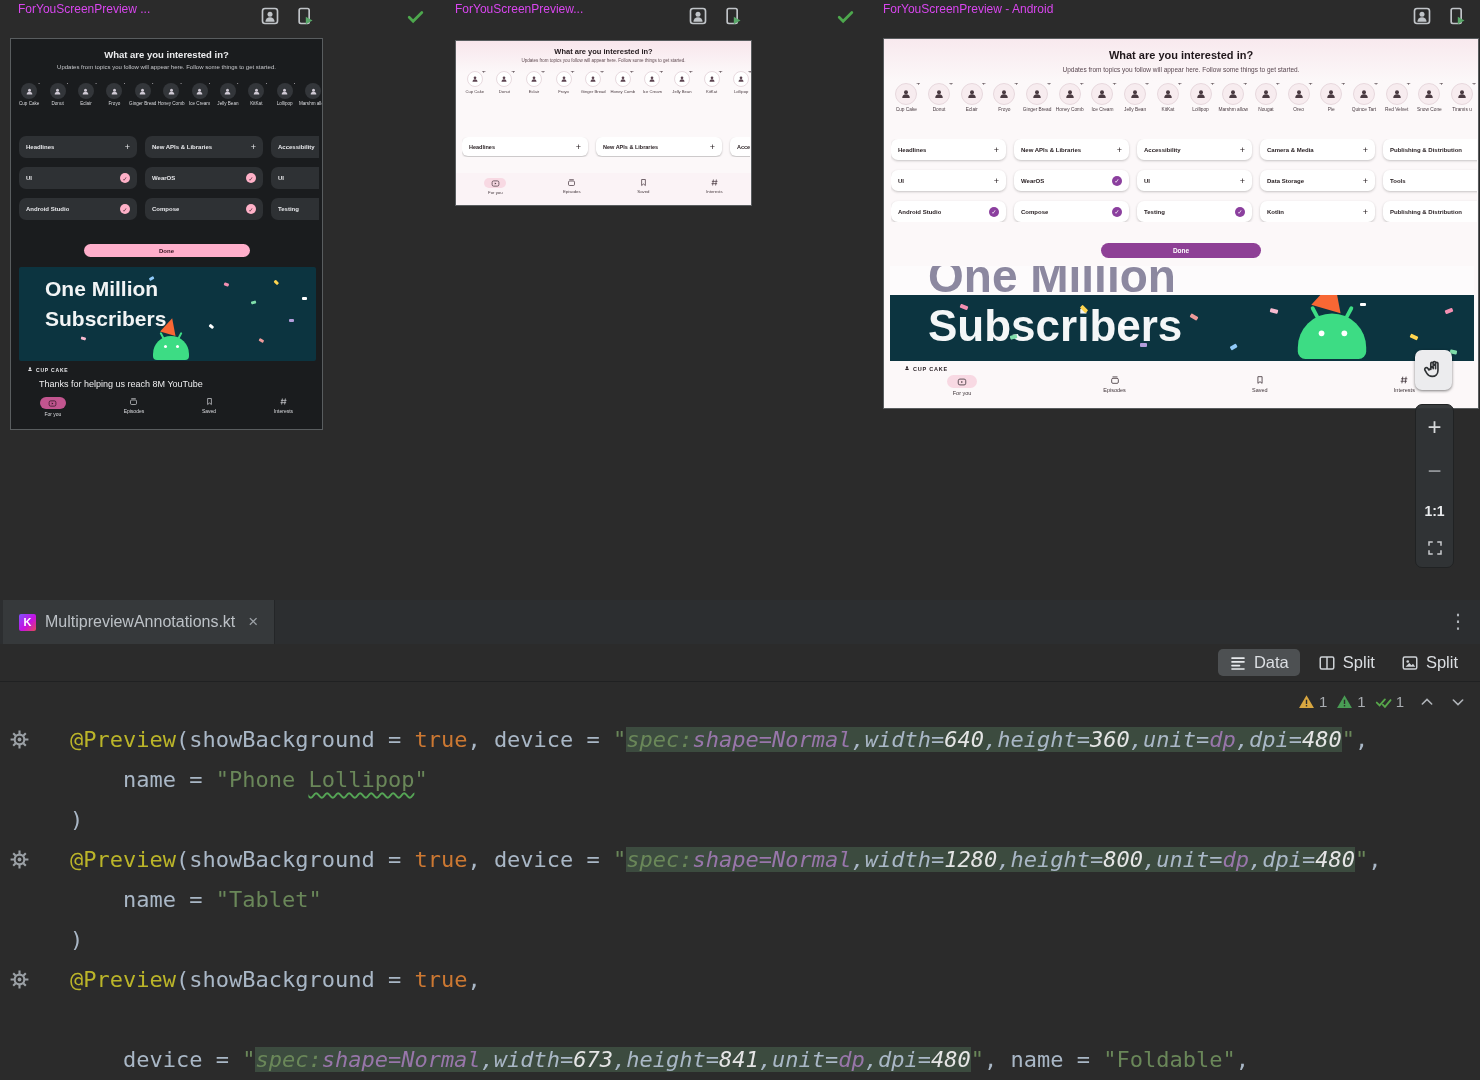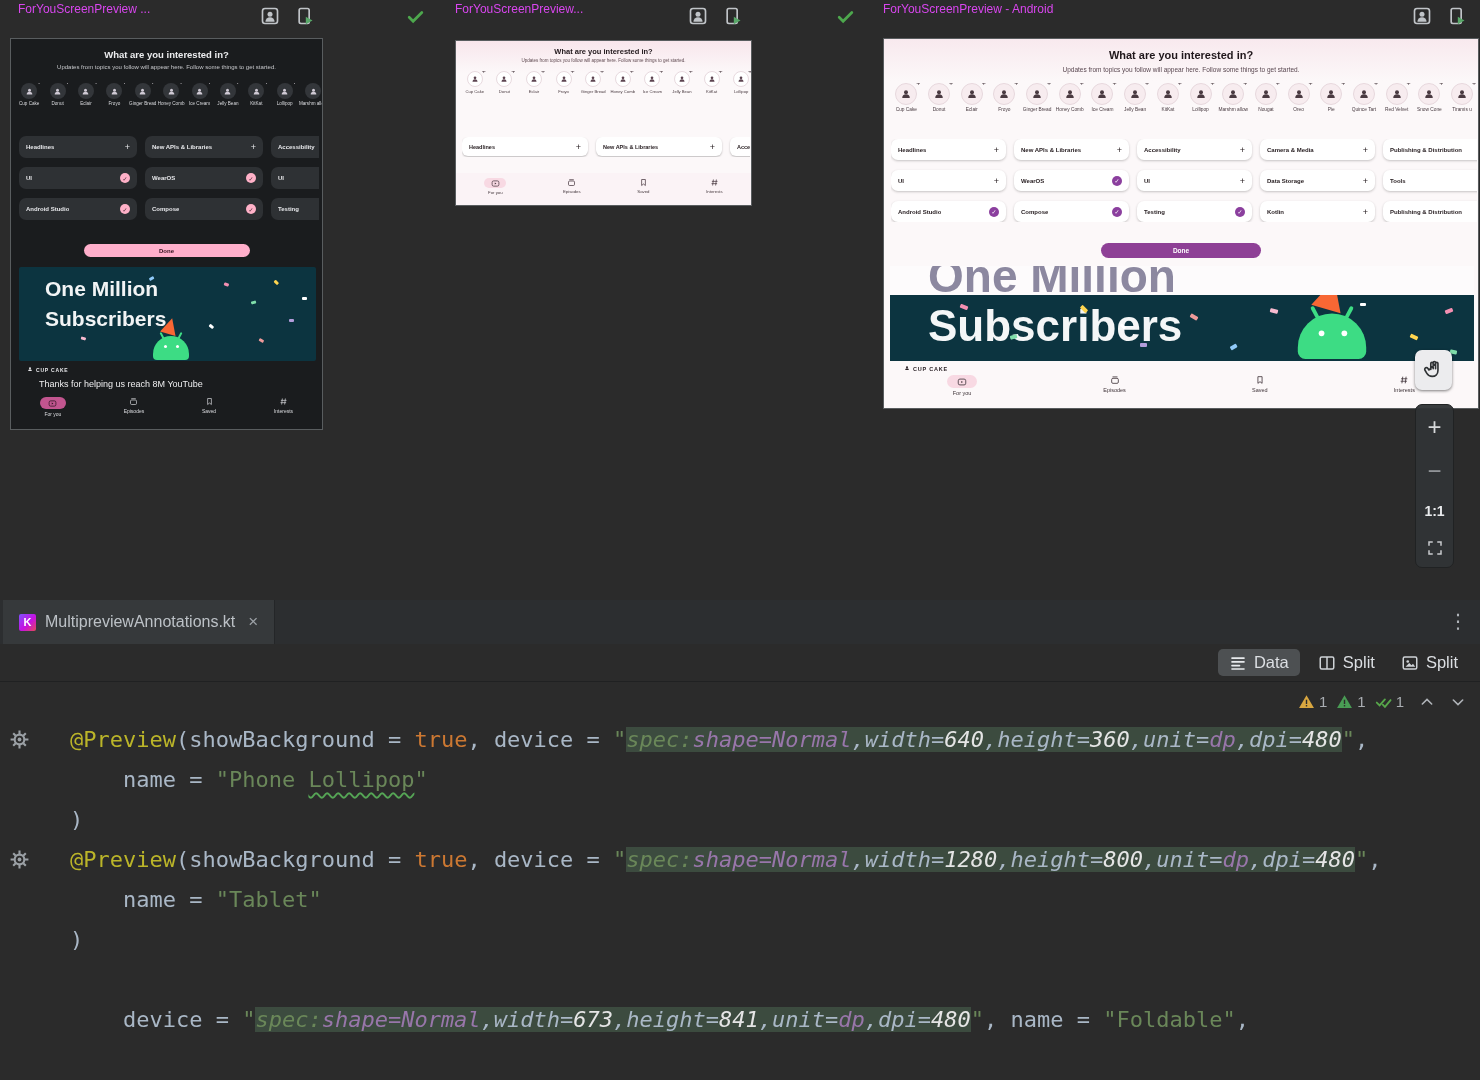--- a/index.html
+++ b/index.html
@@ -1046,20 +1046,32 @@
       </div>
       <div class="code-line">
         <div class="gutter"></div>
         <div class="code-text"><span class="tk-p">    name = </span><span class="tk-s">"Tablet"</span></div>
       </div>
       <div class="code-line">
         <div class="gutter"></div>
         <div class="code-text"><span class="tk-p">)</span></div>
       </div>
       <div class="code-line">
+        <div class="gutter">
+          <span class="gear"><svg viewBox="0 0 20 20">
+              <g stroke="#9BA0A5" stroke-width="2">
+                <circle cx="10" cy="10" r="4.6" fill="none"></circle>
+                <path d="M10 1.5v3.4M10 15.1v3.4M1.5 10h3.4M15.1 10h3.4M4 4l2.4 2.4M13.6 13.6L16 16M16 4l-2.4 2.4M6.4 13.6L4 16"></path>
+              </g>
+              <circle cx="10" cy="10" r="1.8" fill="#9BA0A5"></circle>
+            </svg></span>
+        </div>
+        <div class="code-text"><span class="tk-a">@Preview</span><span class="tk-p">(</span><span class="tk-p">showBackground = </span><span class="tk-k">true</span><span class="tk-p">,</span></div>
+      </div>
+      <div class="code-line">
         <div class="gutter"></div>
       </div>
       <div class="code-line">
         <div class="gutter"></div>
         <div class="code-text"><span class="tk-p">    device = </span><span class="tk-s">"</span><span class="tk-s hl">spec:</span><span class="tk-v hl">shape=Normal</span><span class="tk-p hl">,width=</span><span class="tk-n hl">673</span><span class="tk-p hl">,height=</span><span class="tk-n hl">841</span><span class="tk-p hl">,unit=</span><span class="tk-v hl">dp</span><span class="tk-p hl">,dpi=</span><span class="tk-n hl">480</span><span class="tk-s">"</span><span class="tk-p">, name = </span><span class="tk-s">"Foldable"</span><span class="tk-p">,</span></div>
       </div>
     </div>
 </div>
 
 </body></html>

